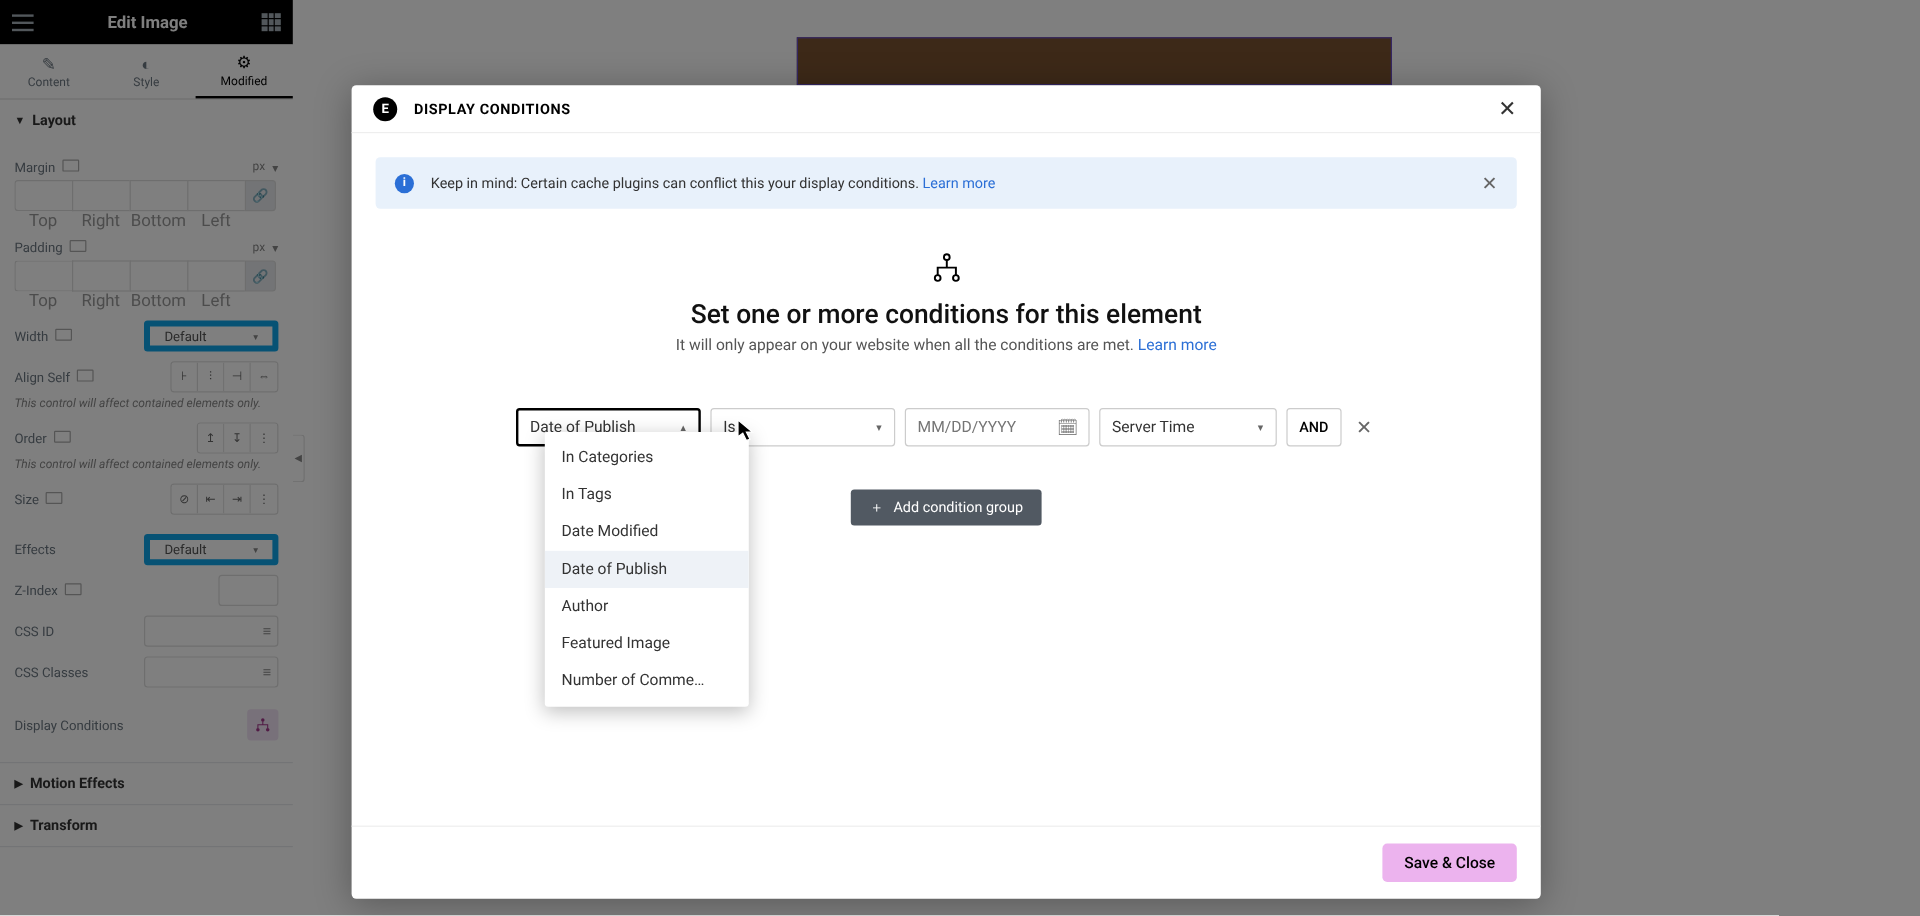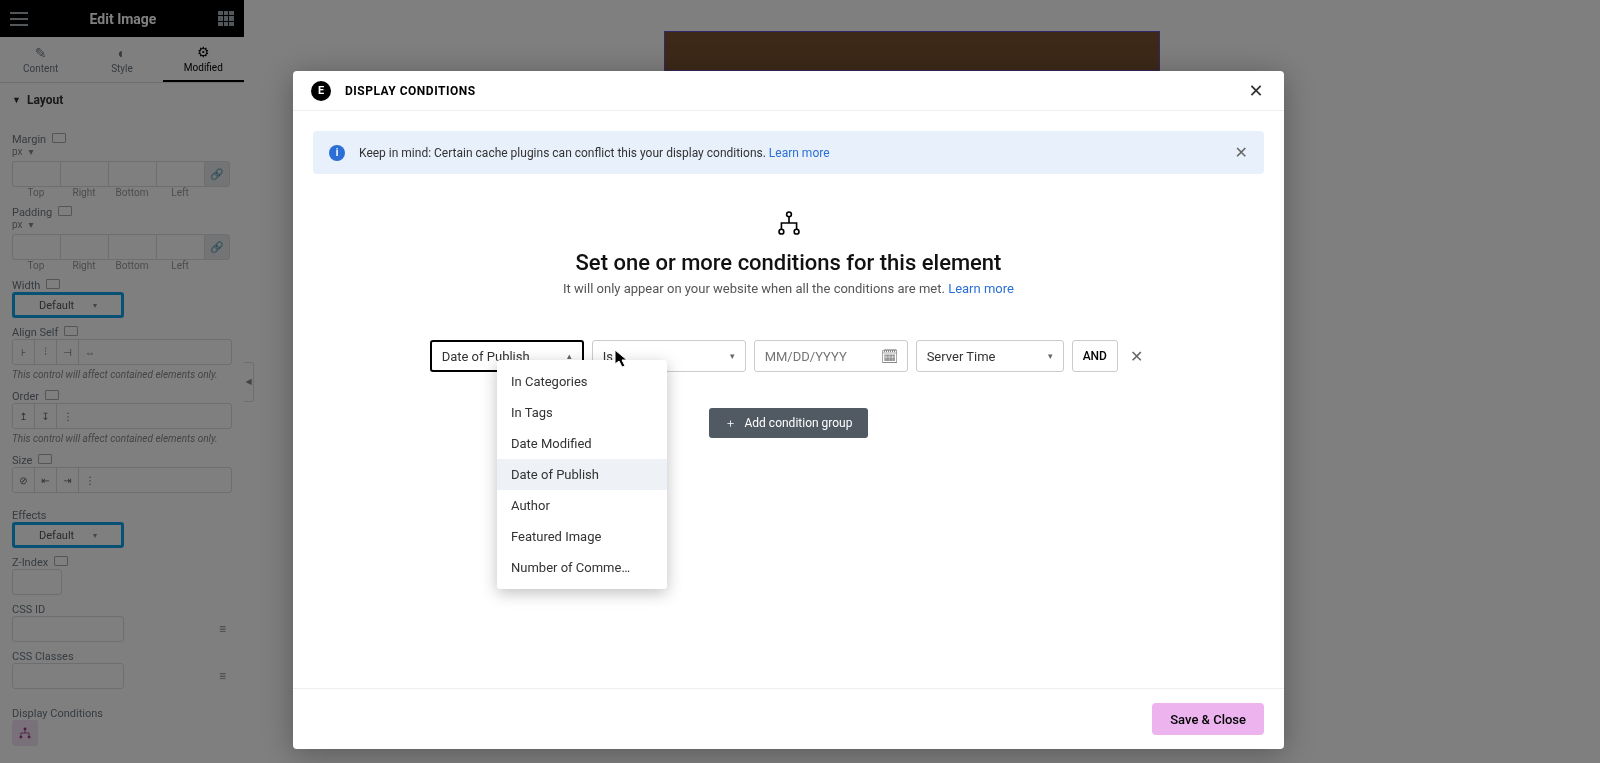--- a/index.html
+++ b/index.html
@@ -18,32 +18,32 @@
 .tabs { display: flex; background: #fff; border-bottom: 1px solid #ddd; height: 46px; }
 .tab { flex: 1; display: flex; flex-direction: column; align-items: center; justify-content: center; font-size: 10px; color: #6d7882; cursor: pointer; gap: 2px; }
 .tab.active { border-bottom: 2px solid #000; color: #000; }
 .tab-icon { font-size: 14px; }
 
 .section { border-bottom: 1px solid #e6e9ec; }
 .section-header { padding: 10px 12px; font-size: 12px; font-weight: bold; display: flex; align-items: center; gap: 6px; cursor: pointer; }
 .caret { font-size: 9px; }
 .section-body { padding: 8px 12px 14px; }
 
-.control-row { display: flex; justify-content: space-between; margin: 8px 0 4px; font-size: 11px; color: #6d7882; flex-direction: column; }
+.control-row { display: flex; align-items: center; justify-content: space-between; margin: 8px 0 4px; font-size: 11px; color: #6d7882; }
 .dev-icon { width: 14px; height: 10px; border: 1px solid #aaa; border-radius: 1px; display: inline-block; margin-left: 6px; }
 .unit-select { font-size: 10px; color: #888; display: flex; align-items: center; gap: 6px; }
 
 .box-inputs { display: flex; gap: 0; align-items: center; }
 .box-inputs input { width: 48px; height: 26px; border: 1px solid #ddd; border-right: none; font-size: 11px; padding: 0 4px; }
 .box-inputs input:first-child { border-radius: 3px 0 0 3px; }
 .link-btn { width: 26px; height: 26px; background: #e6e9ec; border: 1px solid #ddd; border-radius: 0 3px 3px 0; display: flex; align-items: center; justify-content: center; font-size: 11px; color: #555; cursor: pointer; }
-.box-labels { display: flex; font-size: 10px; color: #999; }
+.box-labels { display: flex; font-size: 14px; color: #999; }
 .box-labels span { width: 48px; text-align: center; }
 
-.select-wrap { width: 112px; height: 26px; border: 3px solid #0ea5e9; border-radius: 3px; display: flex; align-items: center; padding: 0 24px; font-size: 11px; color: #555; justify-content: space-between; cursor: pointer; }
+.select-wrap { width: 112px; height: 26px; border: 5px solid #0ea5e9; border-radius: 3px; display: flex; align-items: center; padding: 0 12px; font-size: 11px; color: #555; justify-content: space-between; cursor: pointer; }
 .select-caret { font-size: 8px; color: #888; }
 
 .icon-group { display: flex; border: 1px solid #ddd; border-radius: 3px; overflow: hidden; }
 .icon-btn { width: 22px; height: 24px; background: #fff; border-right: 1px solid #ddd; display: flex; align-items: center; justify-content: center; font-size: 10px; color: #666; cursor: pointer; }
 .icon-btn:last-child { border-right: none; }
 
 .hint { font-size: 10px; font-style: italic; color: #888; margin: 4px 0 10px; }
 
 .text-input { width: 112px; height: 26px; border: 1px solid #ddd; border-radius: 3px; font-size: 11px; padding: 0 6px; }
 .small-input { width: 50px; }
@@ -82,21 +82,21 @@
 .csel .dd-caret { font-size: 9px; color: #666; }
 .w-cond { width: 154px; }
 .w-op { width: 154px; }
 .w-date { width: 154px; position: relative; }
 .w-date input { border: none; outline: none; font-size: 13px; width: 100%; color: #888; }
 .cal-icon { position: absolute; right: 8px; top: 50%; transform: translateY(-50%); font-size: 14px; color: #666; }
 .w-time { width: 148px; }
 .and-btn { height: 32px; border: 1px solid #ccc; border-radius: 3px; padding: 0 10px; font-size: 12px; font-weight: 500; display: flex; align-items: center; cursor: pointer; }
 .row-close { font-size: 16px; color: #666; cursor: pointer; padding: 0 4px; }
 
-.dropdown { position: absolute; top: 360px; left: 497px; width: 170px; background: #fff; border-radius: 3px; box-shadow: 0 4px 16px rgba(0,0,0,0.25); z-index: 20; padding: 6px 0; overflow: hidden; }
+.dropdown { position: absolute; top: 360px; left: 454px; width: 170px; background: #fff; border-radius: 3px; box-shadow: 0 4px 16px rgba(0,0,0,0.25); z-index: 20; padding: 6px 0; overflow: hidden; }
 .dd-item { padding: 8px 14px; font-size: 13px; color: #333; cursor: pointer; white-space: nowrap; overflow: hidden; text-overflow: ellipsis; }
 .dd-item.sel { background: #eef2f7; }
 
 .add-group-wrap { text-align: center; margin-top: 36px; }
 .add-group-btn { background: #515962; color: #fff; border: none; border-radius: 3px; height: 30px; padding: 0 16px; font-size: 12px; display: inline-flex; align-items: center; gap: 8px; cursor: pointer; }
 
 .modal-footer { border-top: 1px solid #eee; padding: 14px 20px; display: flex; justify-content: flex-end; }
 .save-btn { background: #ecb3ee; border: none; border-radius: 4px; height: 32px; padding: 0 18px; font-size: 13px; font-weight: 500; color: #000; cursor: pointer; }
 
 .cursor { position: absolute; left: 614px; top: 349px; z-index: 30; pointer-events: none; }

